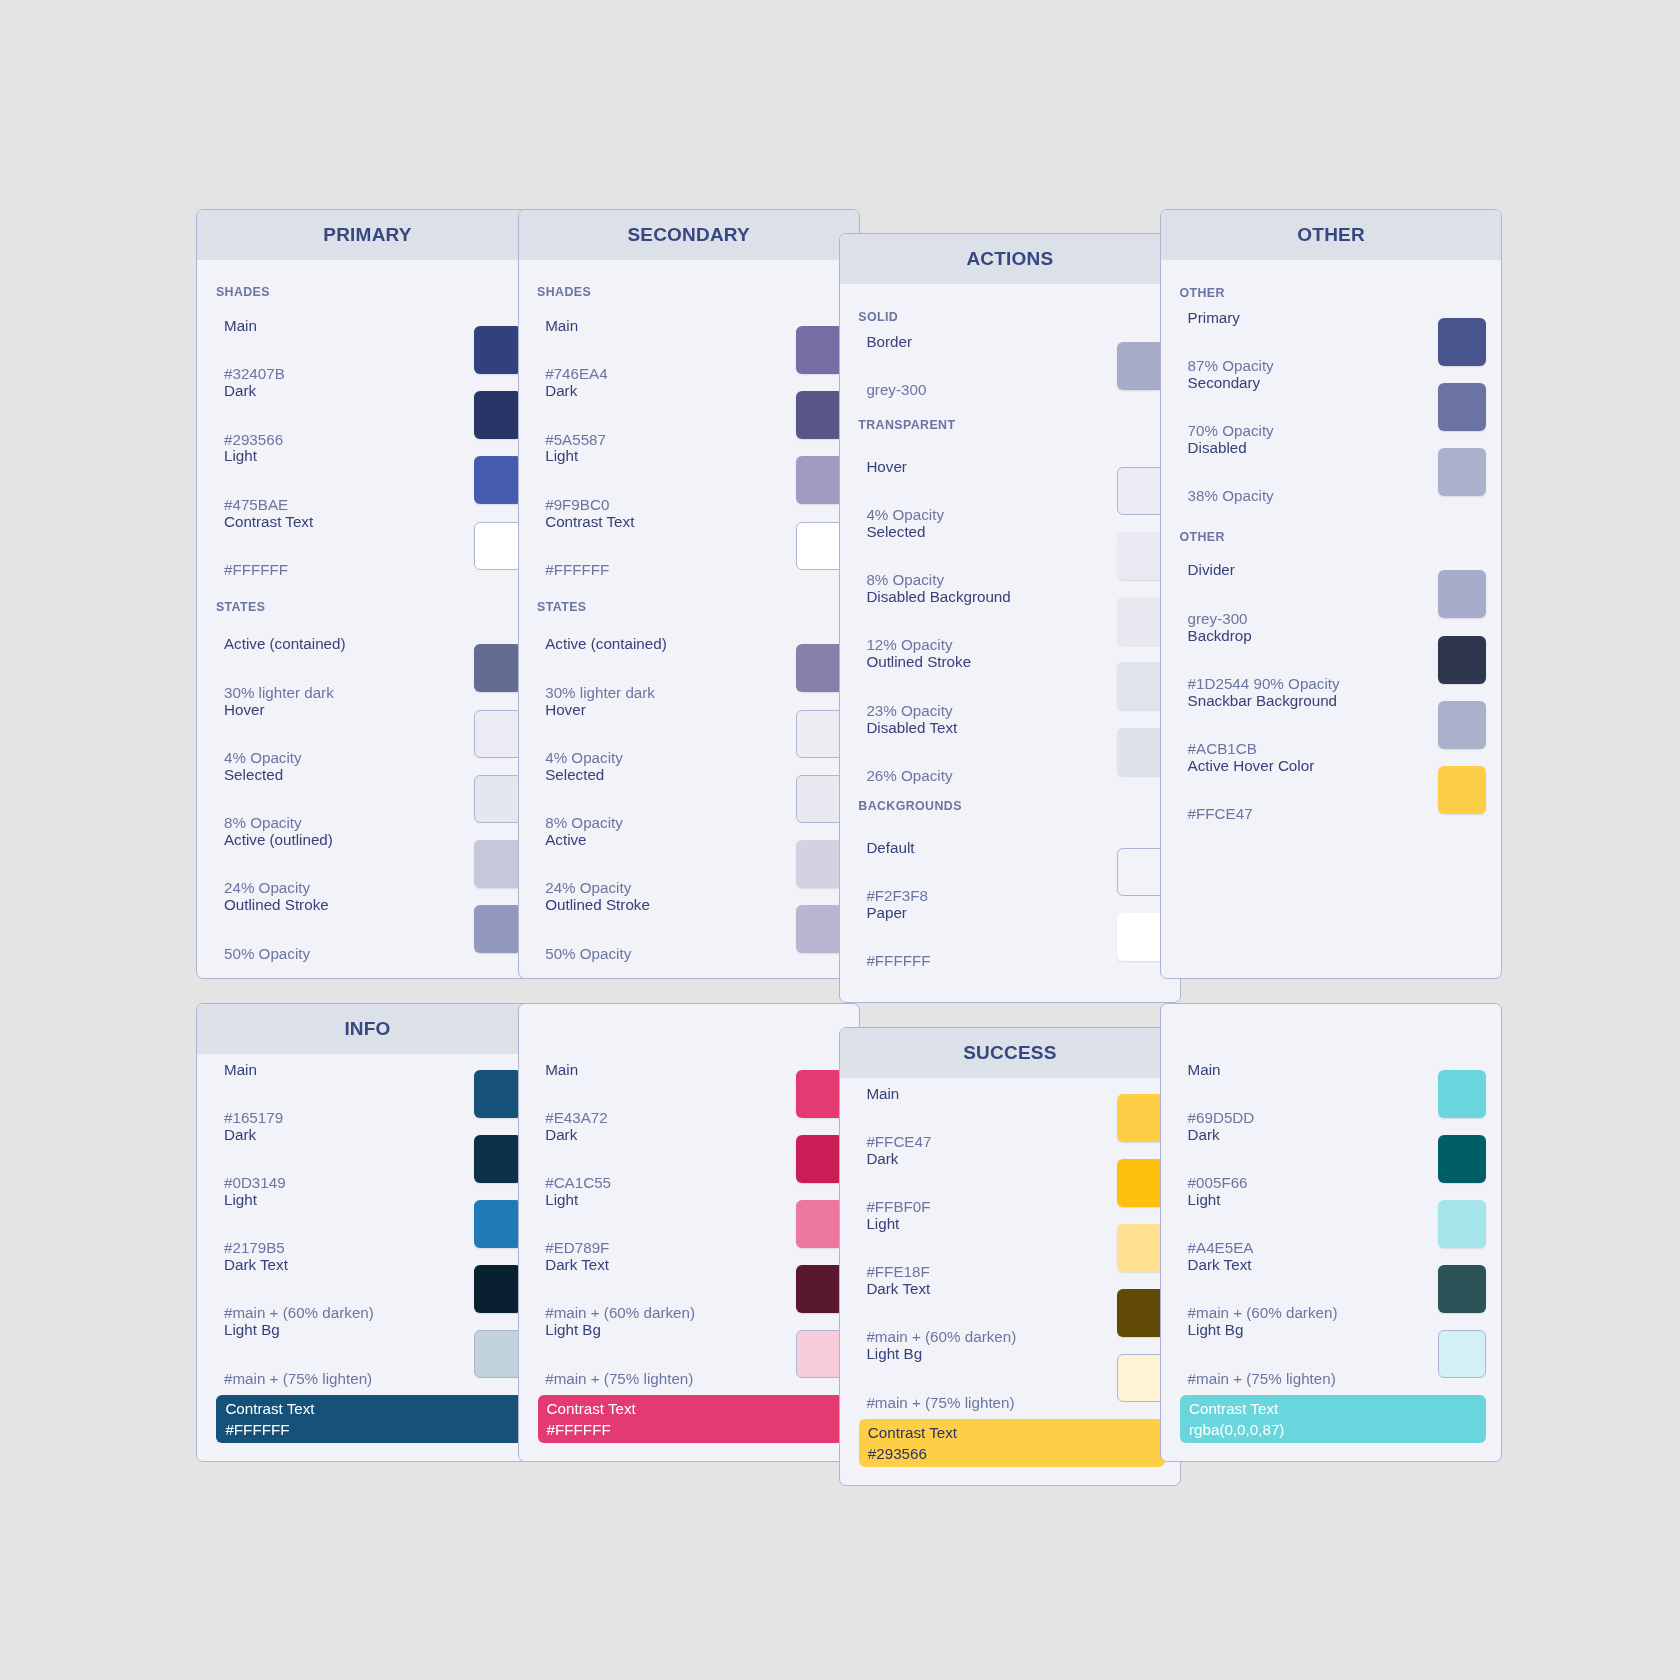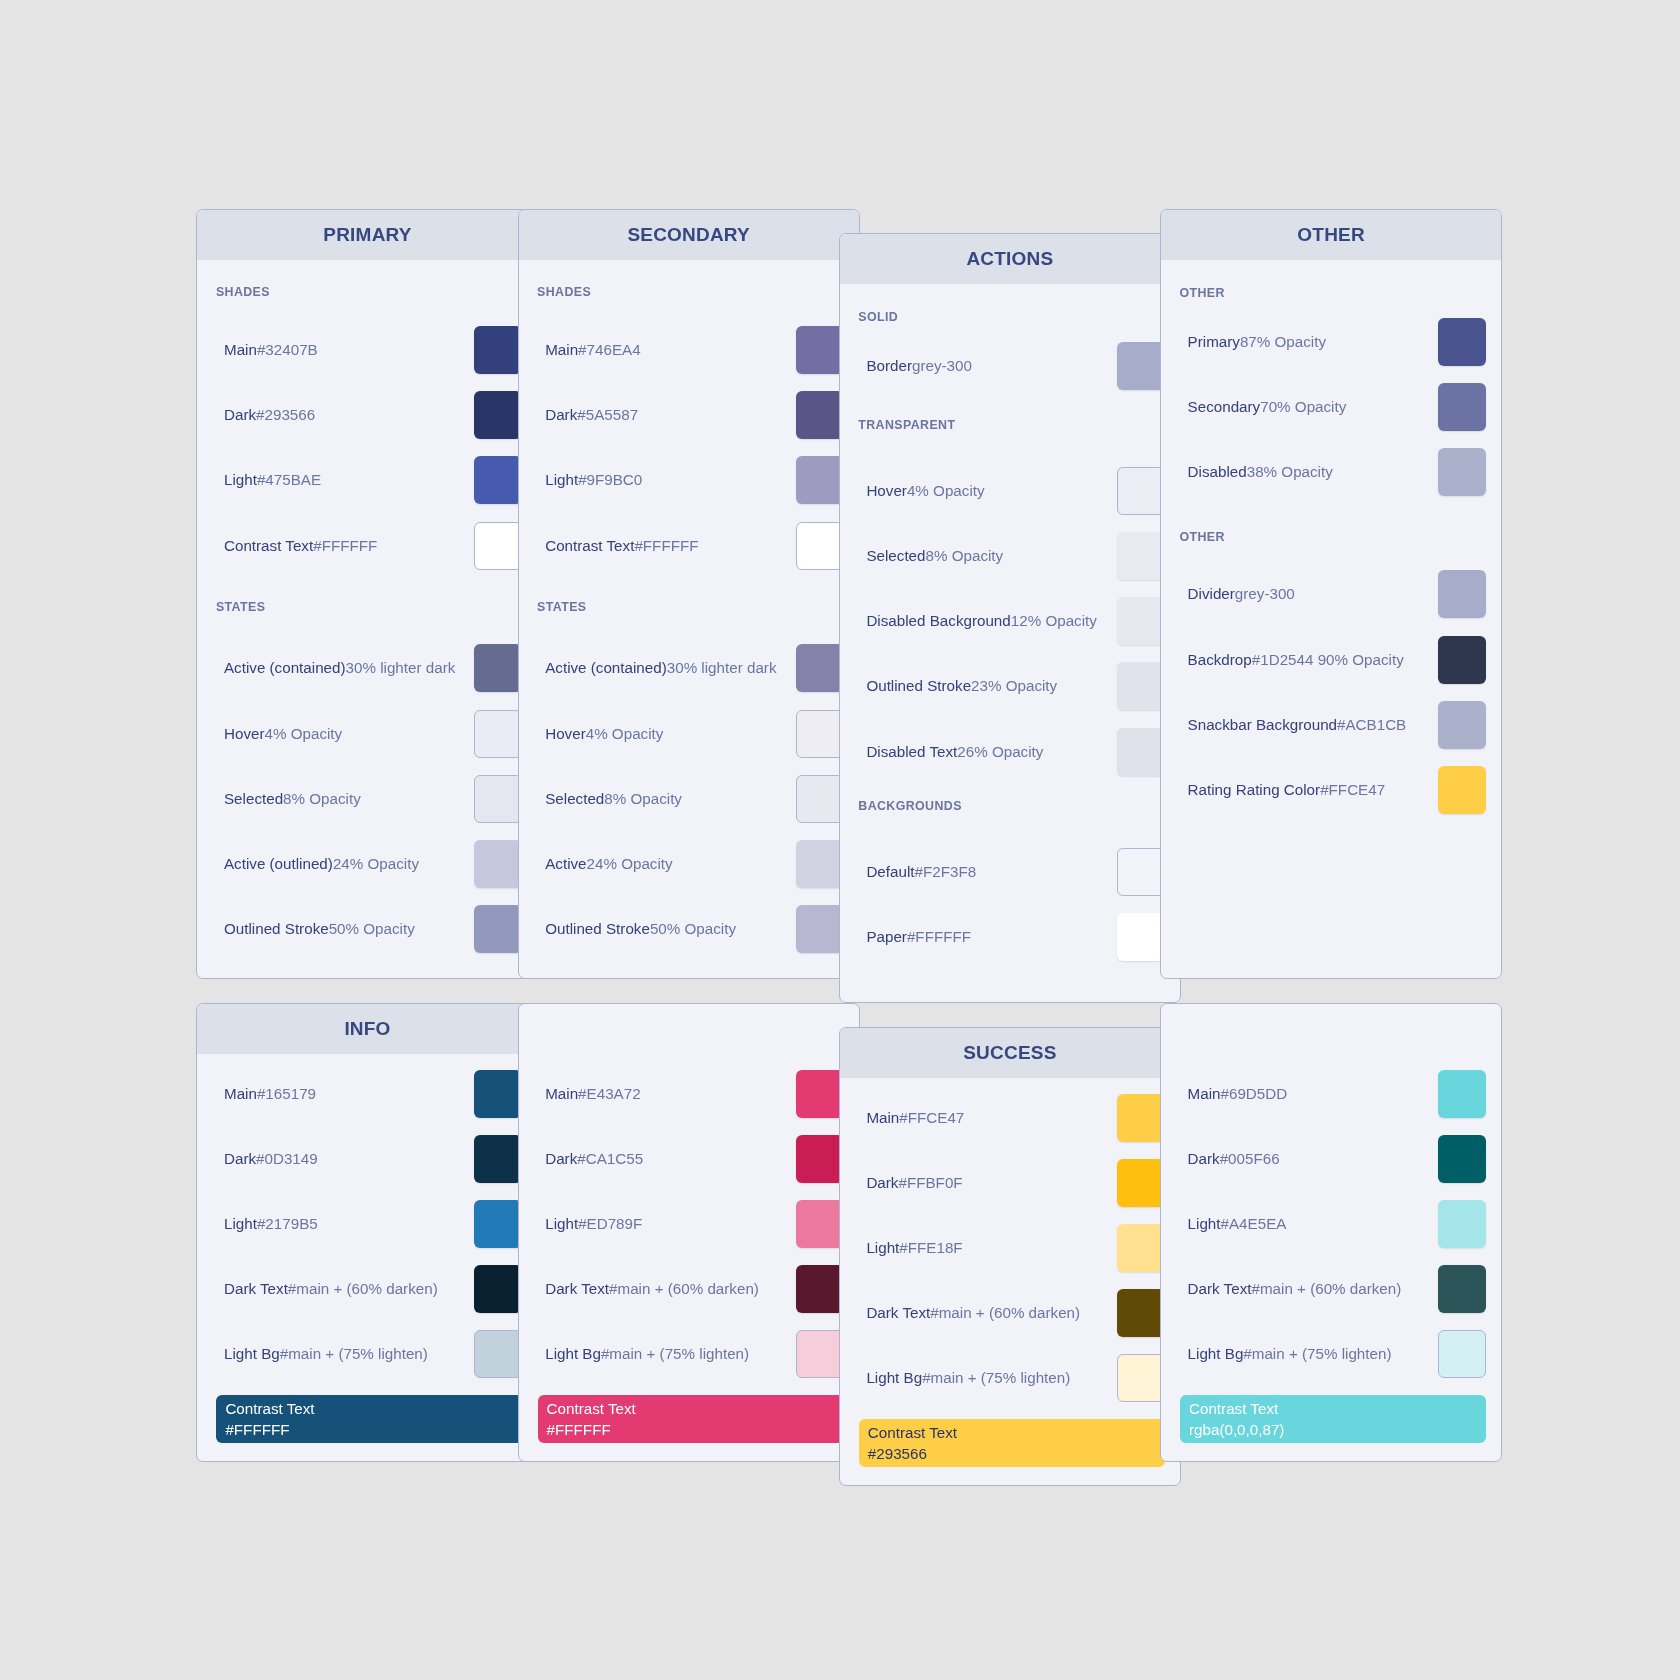--- a/index.html
+++ b/index.html
@@ -50,21 +50,21 @@
     letter-spacing: 0.4px;
     color: #6C74A0;
     line-height: 12.4px;
     transform: translateY(-50%) translateZ(0);
     white-space: nowrap;
   }
   .row { position: absolute; left: 0; right: 0; height: 48px; }
   .row-text {
     position: absolute; left: 26.6px; top: 50%;
     transform: translateY(calc(-50% + 0.6px)) translateZ(0);
-    display: flex; flex-direction: row;
+    display: flex; flex-direction: column; gap: 28px;
   }
   .row-name  { font-size: 15.2px; line-height: 20.2px; color: #36407A; white-space: nowrap; }
   .row-value { font-size: 15.2px; line-height: 20.2px; color: #6C75A2; white-space: nowrap; }
   .swatch {
     position: absolute; right: 15.0px; top: 0;
     width: 48px; height: 48px;
     border-radius: 6px;
     box-shadow: 0 1px 1.5px rgba(45,55,100,0.13);
   }
   .swatch.bordered { box-shadow: none; border: 1px solid #AEB4D1; }
@@ -337,21 +337,21 @@
         </div>
         <div class="row" style="top:441.1px">
           <div class="row-text">
             <span class="row-name">Snackbar Background</span>
             <span class="row-value">#ACB1CB</span>
           </div>
           <div class="swatch" style="background: rgb(172, 177, 203);"></div>
         </div>
         <div class="row" style="top:506.3px">
           <div class="row-text">
-            <span class="row-name">Rating Rating Color</span>
+            <span class="row-name">Active Hover Color</span>
             <span class="row-value">#FFCE47</span>
           </div>
           <div class="swatch" style="background: rgb(255, 206, 71);"></div>
         </div>
       </div>
     </div>
     <div class="card r2 c1">
       <div class="card-head">
         <div class="card-title">INFO</div>
       </div>

